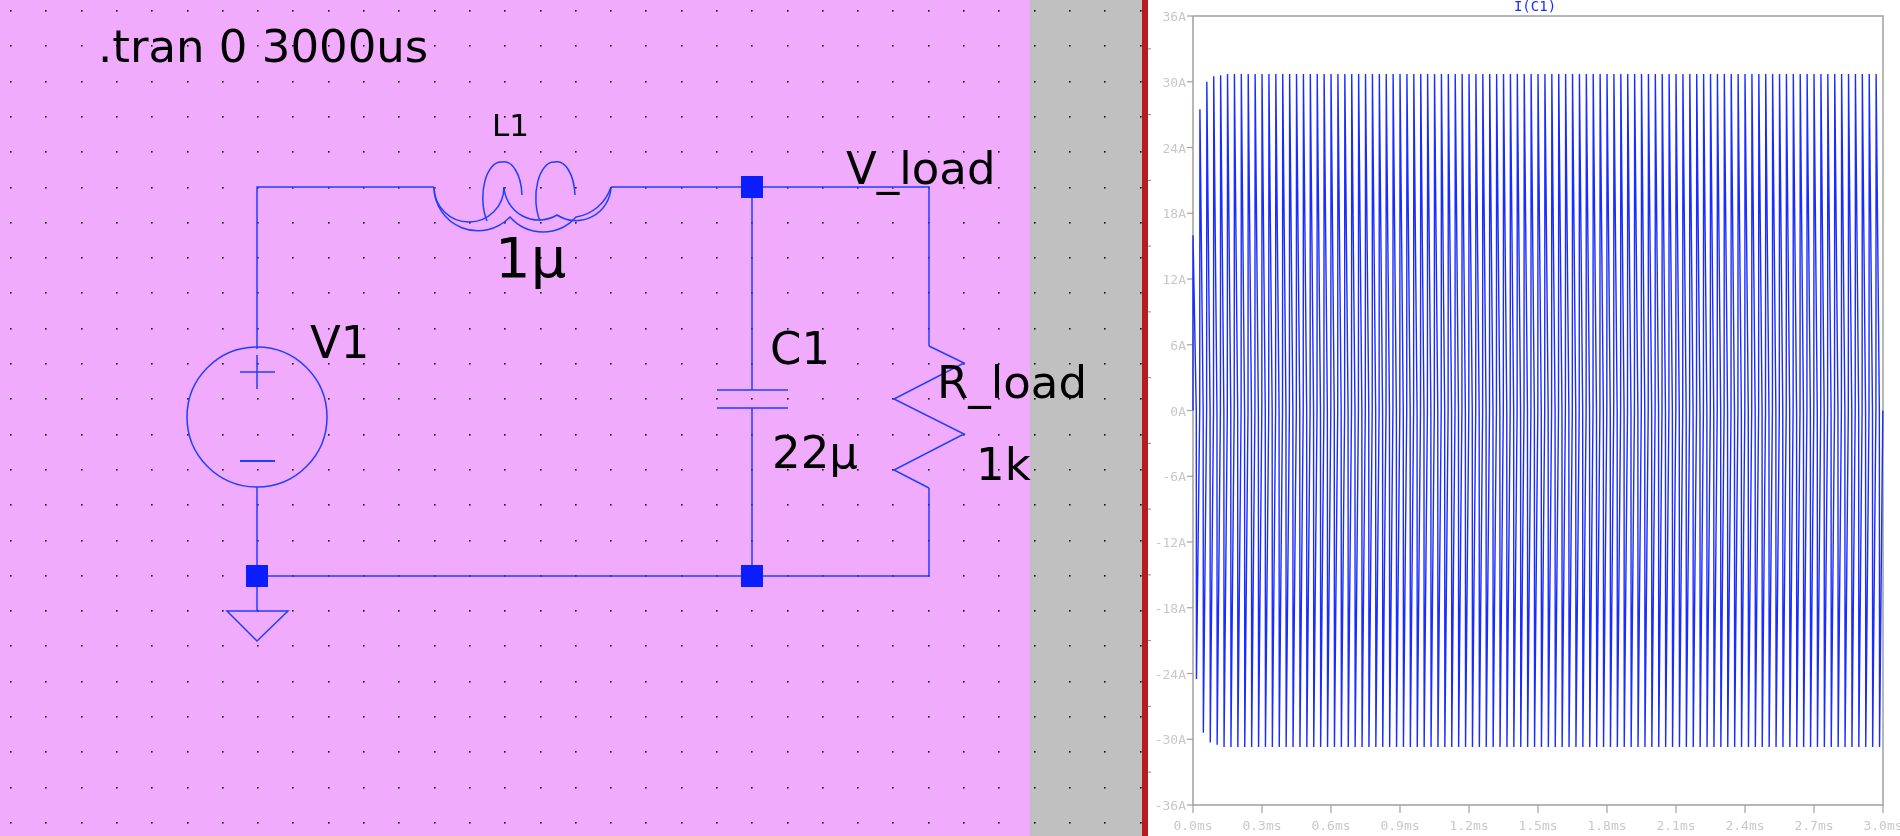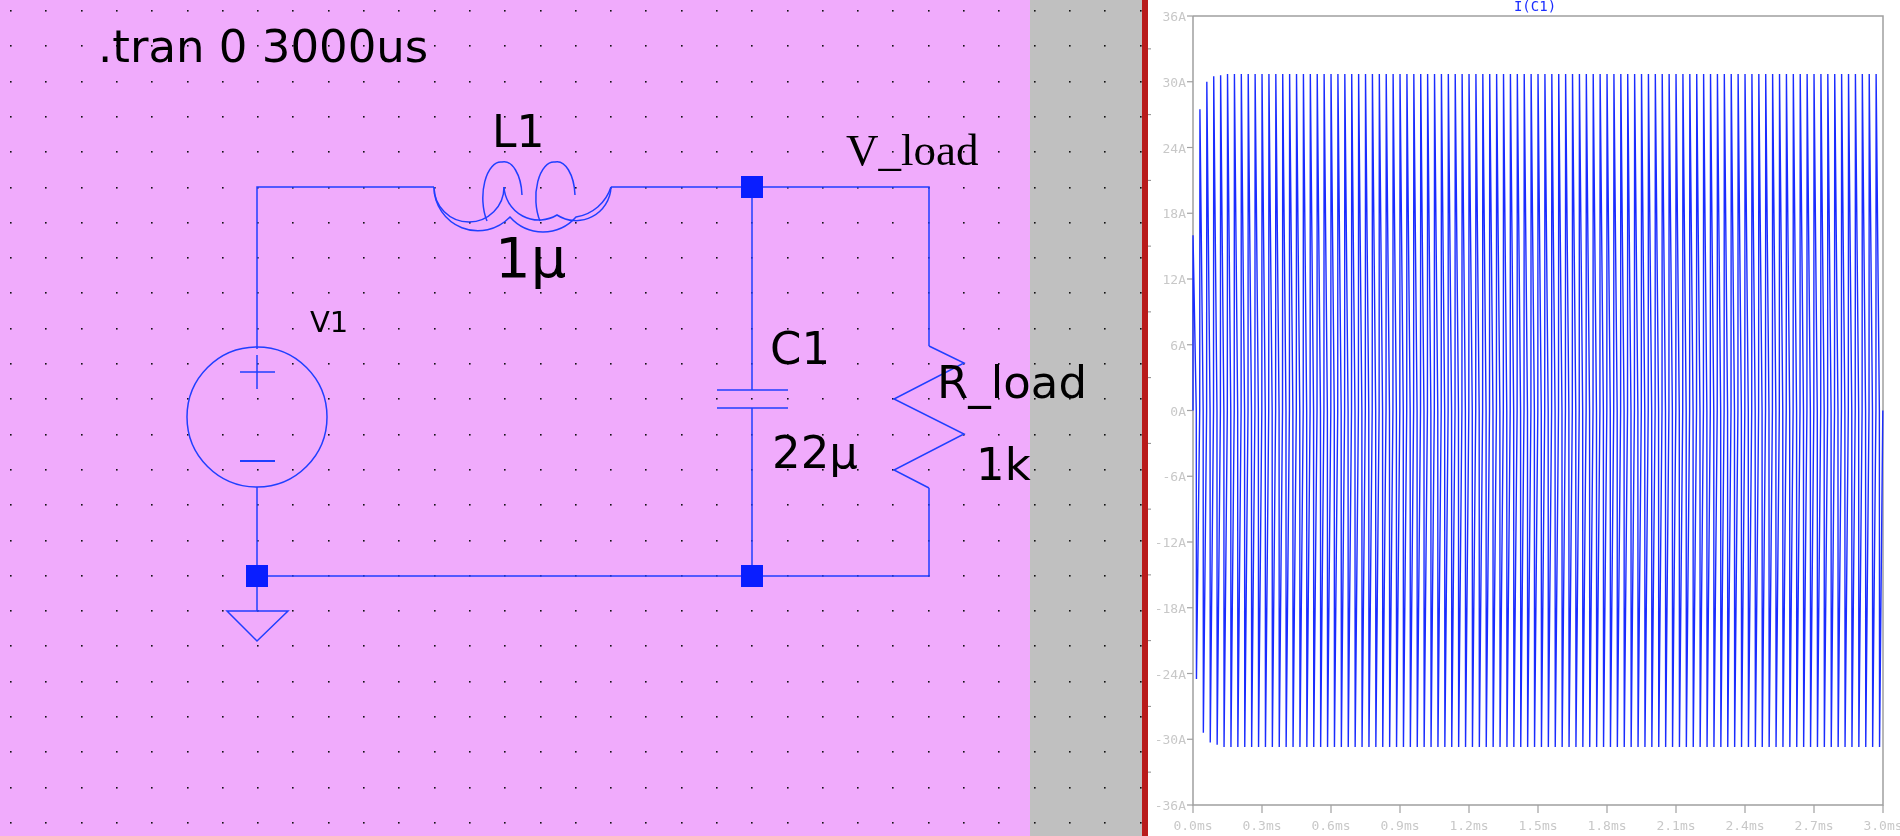--- a/index.html
+++ b/index.html
@@ -850,24 +850,24 @@
     </g>
 
     <g fill="#0a1eff">
       <rect x="741" y="176" width="22" height="22"></rect>
       <rect x="741" y="565" width="22" height="22"></rect>
       <rect x="246" y="565" width="22" height="22"></rect>
     </g>
   </svg>
 
   <div class="label" style="left:98px; top:24px; font-size:45px;">.tran 0 3000us</div>
-  <div class="label" style="left:492px; top:110px; font-size:44px;">L1</div>
+  <div class="label" style="left:492px; top:110px; font-size:31px;">L1</div>
   <div class="label" style="left:495px; top:230px; font-size:56px;">1μ</div>
-  <div class="label" style="left:846px; top:128px; font-size:45px;font-family:Liberation Serif, serif;">V_load</div>
-  <div class="label" style="left:310px; top:308px; font-size:29px;">V1</div>
+  <div class="label" style="left:846px; top:146px; font-size:45px;">V_load</div>
+  <div class="label" style="left:310px; top:320px; font-size:45px;">V1</div>
   <div class="label" style="left:770px; top:326px; font-size:45px;">C1</div>
   <div class="label" style="left:772px; top:430px; font-size:45px;">22μ</div>
   <div class="label" style="left:937px; top:360px; font-size:45px;">R_load</div>
   <div class="label" style="left:976px; top:442px; font-size:45px;">1k</div>
 </div>
 
 <div id="plotpane">
   <svg id="plot-svg" width="758" height="836">
     <text class="trace-title" id="trace-title" text-anchor="middle" x="387" y="11">I(C1)</text>
     <g id="axes">

